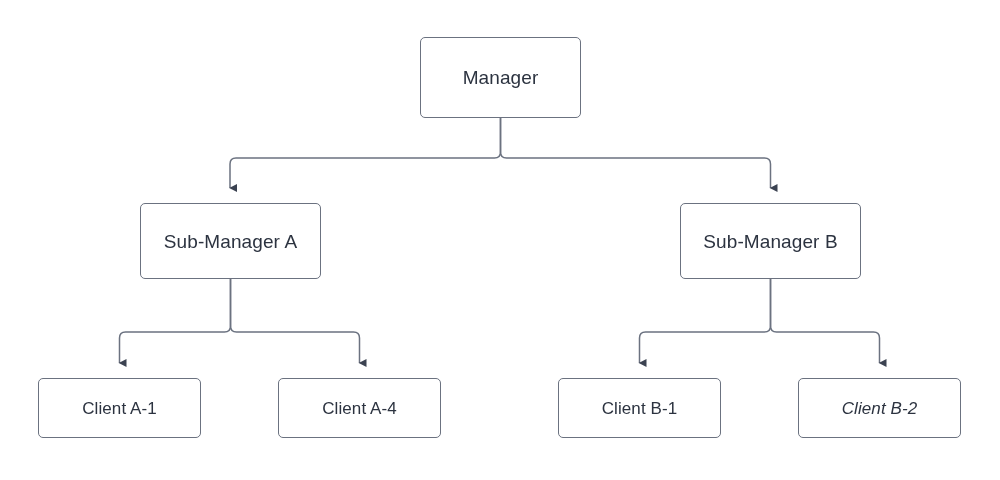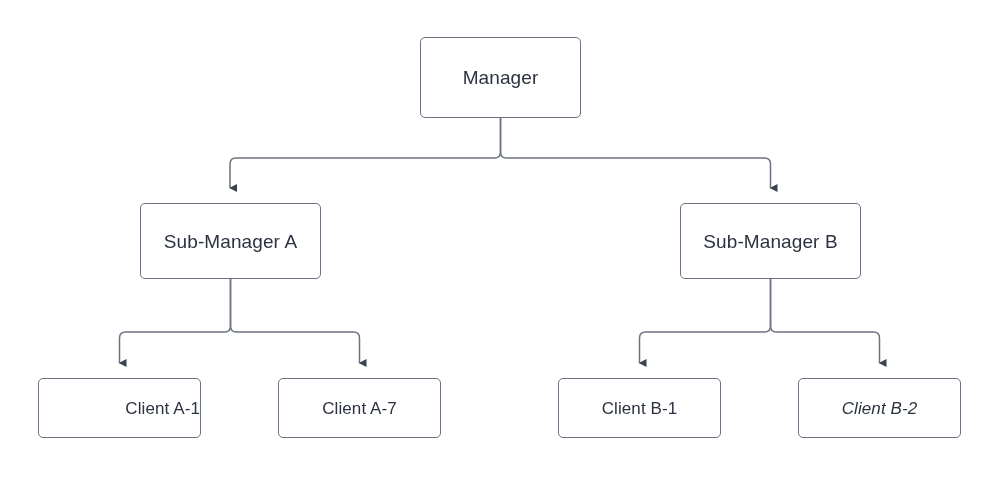--- a/index.html
+++ b/index.html
@@ -41,21 +41,21 @@
     letter-spacing: 0.1px;
     white-space: nowrap;
   }
   .node-label {
     display: block;
     line-height: 1;
   }
   .node-manager   { left: 420px; top: 37px;  width: 161px; height: 81px; }
   .node-sub-a     { left: 140px; top: 203px; width: 181px; height: 76px; }
   .node-sub-b     { left: 680px; top: 203px; width: 181px; height: 76px; }
-  .node-client-a1 { left: 38px;  top: 378px; width: 163px; height: 60px; font-size: 17px; justify-content: flex-end; }
+  .node-client-a1 { left: 38px;  top: 378px; width: 163px; height: 60px; font-size: 17px; }
   .node-client-a2 { left: 278px; top: 378px; width: 163px; height: 60px; font-size: 17px; }
   .node-client-b1 { left: 558px; top: 378px; width: 163px; height: 60px; font-size: 17px; }
   .node-client-b2 { left: 798px; top: 378px; width: 163px; height: 60px; font-size: 17px; font-style: italic; }
 </style>
 </head>
 <body>
 
 <div id="canvas">
 
   <svg id="edges" viewBox="0 0 1000 480" xmlns="http://www.w3.org/2000/svg">
@@ -91,21 +91,21 @@
 
   <div class="node node-sub-b">
     <span class="node-label">Sub-Manager B</span>
   </div>
 
   <div class="node node-client-a1">
     <span class="node-label">Client A-1</span>
   </div>
 
   <div class="node node-client-a2">
-    <span class="node-label">Client A-7</span>
+    <span class="node-label">Client A-4</span>
   </div>
 
   <div class="node node-client-b1">
     <span class="node-label">Client B-1</span>
   </div>
 
   <div class="node node-client-b2">
     <span class="node-label">Client B-2</span>
   </div>
 

